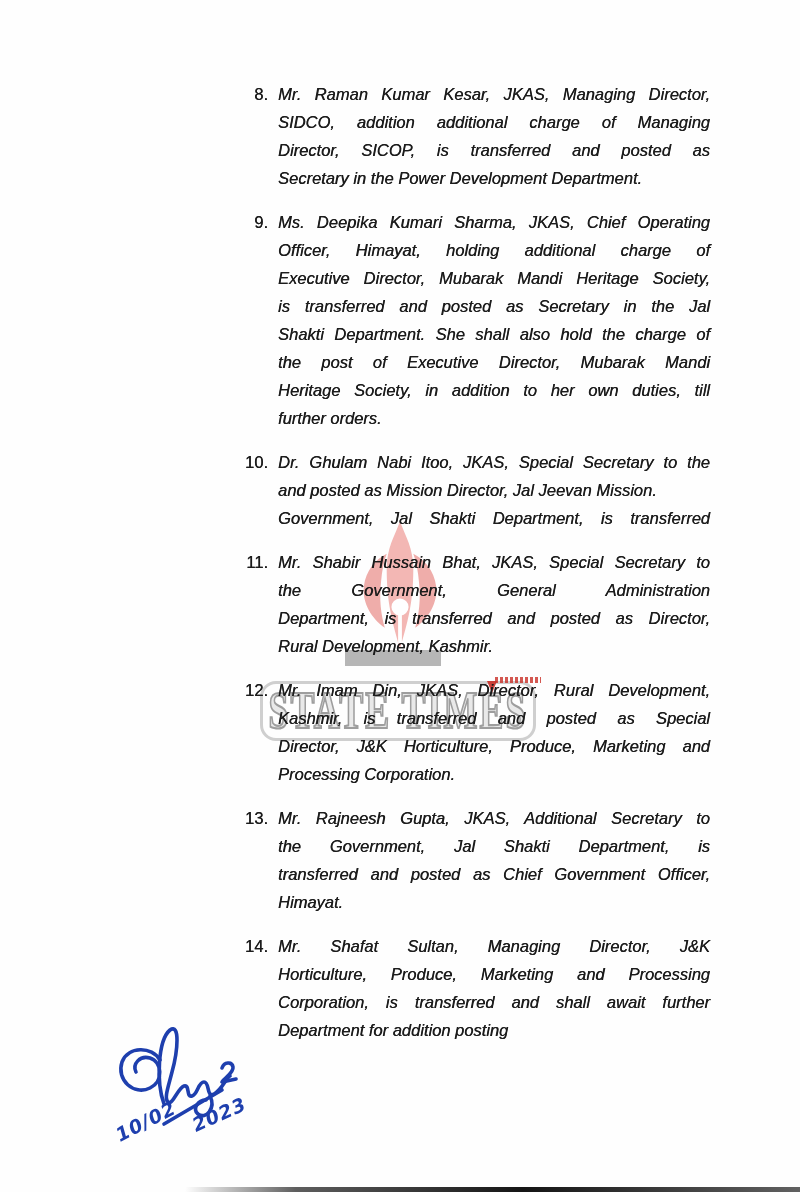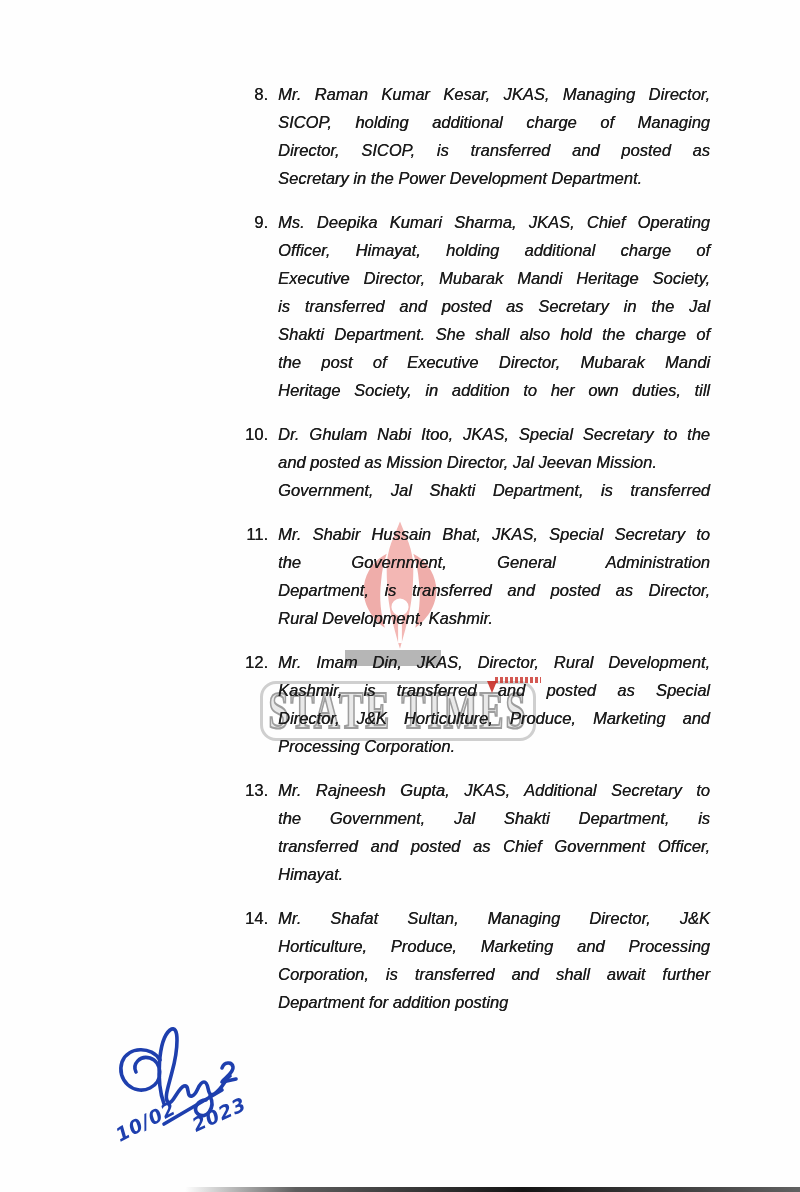--- a/index.html
+++ b/index.html
@@ -96,36 +96,37 @@
       <span class="wm-tagline"></span>
       <span class="wm-mini-nib"></span>
     </div>
   </div>
 
   <section class="order-list">
     <div class="order-item">
       <div class="num">8.</div>
       <div class="lines">
           <div class="line">Mr. Raman Kumar Kesar, JKAS, Managing Director,</div>
-          <div class="line">SICOP, holding additional charge of Managing</div>
+          <div class="line">SIDCO, addition additional charge of Managing</div>
           <div class="line">Director, SICOP, is transferred and posted as</div>
           <div class="line last">Secretary in the Power Development Department.</div>
         </div>
     </div>
 
     <div class="order-item">
       <div class="num">9.</div>
       <div class="lines">
           <div class="line">Ms. Deepika Kumari Sharma, JKAS, Chief Operating</div>
           <div class="line">Officer, Himayat, holding additional charge of</div>
           <div class="line">Executive Director, Mubarak Mandi Heritage Society,</div>
           <div class="line">is transferred and posted as Secretary in the Jal</div>
           <div class="line">Shakti Department. She shall also hold the charge of</div>
           <div class="line">the post of Executive Director, Mubarak Mandi</div>
           <div class="line">Heritage Society, in addition to her own duties, till</div>
+          <div class="line last">further orders.</div>
         </div>
     </div>
 
     <div class="order-item">
       <div class="num">10.</div>
       <div class="lines">
           <div class="line">Dr. Ghulam Nabi Itoo, JKAS, Special Secretary to the</div>
           <div class="line last">and posted as Mission Director, Jal Jeevan Mission.</div>
           <div class="line">Government, Jal Shakti Department, is transferred</div>
         </div>

